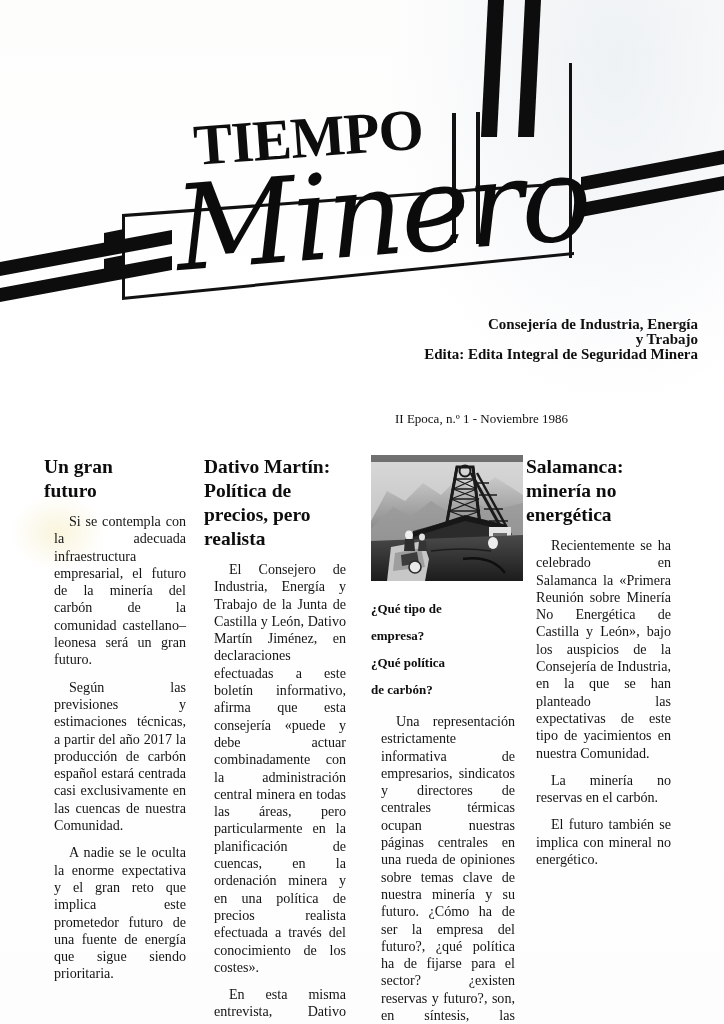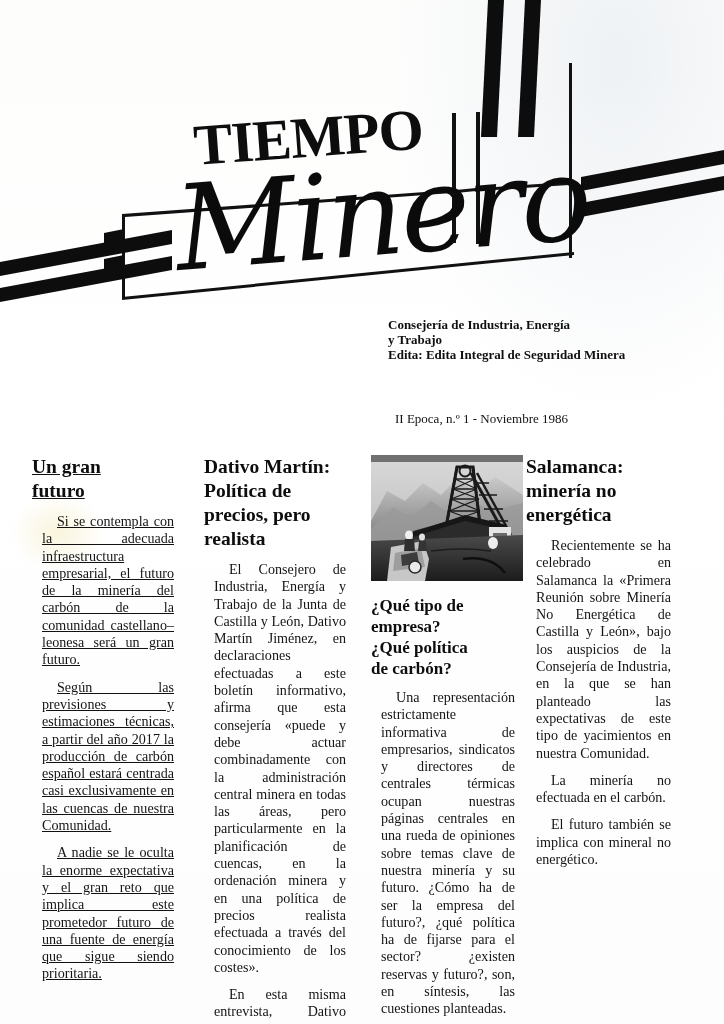--- a/index.html
+++ b/index.html
@@ -68,23 +68,24 @@
   }
 
   
   #publisher {
     position: absolute;
     left: 388px;
     top: 317px;
     width: 310px;
     font-family: "Liberation Serif", "DejaVu Serif", serif;
     font-weight: bold;
-    font-size: 13px;
+    font-size: 15px;
     line-height: 15.1px;
     color: #0f0f0f;
+    text-align: right;
   }
   #publisher .pub-line { white-space: nowrap; }
 
   #issue-line {
     position: absolute;
     left: 395px;
     top: 411px;
     width: 320px;
     font-family: "Liberation Serif", "DejaVu Serif", serif;
     font-size: 13px;
@@ -97,36 +98,36 @@
     position: absolute;
     left: 0;
     top: 455px;
     width: 724px;
     height: 560px;
   }
   .col {
     position: absolute;
     top: 0;
   }
-  .col-1 { left: 32px;  width: 152px; text-decoration: underline; }
+  .col-1 { left: 44px;  width: 152px; }
   .col-2 { left: 204px; width: 152px; }
   .col-3 { left: 371px; width: 154px; }
   .col-4 { left: 526px; width: 155px; }
 
   .headline {
     font-family: "Liberation Serif", "DejaVu Serif", serif;
     font-weight: bold;
     font-size: 19.5px;
     line-height: 24px;
     color: #0d0d0d;
     margin: 0 0 4px 0;
   }
   .headline.small {
-    font-size: 17px;
-    line-height: 21px;
+    font-size: 13px;
+    line-height: 27px;
   }
   .body-text {
     font-family: "Liberation Serif", "DejaVu Serif", serif;
     font-size: 14.1px;
     line-height: 17.3px;
     text-align: justify;
     text-justify: inter-word;
     color: #141414;
     hyphens: manual;
   }
@@ -274,18 +275,18 @@
     <h2 class="headline small">¿Qué tipo de<br>empresa?<br>¿Qué política<br>de carbón?</h2>
     <div class="body-text">
         <p>Una representación estrictamente informativa de empresarios, sindicatos y directores de centrales térmicas ocupan nuestras páginas centrales en una rueda de opiniones sobre temas clave de nuestra minería y su futuro. ¿Cómo ha de ser la empresa del futuro?, ¿qué política ha de fijarse para el sector? ¿existen reservas y futuro?, son, en síntesis, las cuestiones planteadas.</p>
       </div>
   </div>
 
   <div class="col col-4">
     <h2 class="headline">Salamanca:<br>minería no<br>energética</h2>
     <div class="body-text">
         <p>Recientemente se ha celebrado en Salamanca la «Primera Reunión sobre Minería No Energética de Castilla y León», bajo los auspicios de la Consejería de Industria, en la que se han planteado las expectativas de este tipo de yacimientos en nuestra Comunidad.</p>
-        <p>La minería no efectuada en el carbón.</p>
+        <p>La minería no reservas en el carbón.</p>
         <p>El futuro también se implica con mineral no energético.</p>
       </div>
   </div>
 
 </div>
 
 </body></html>

